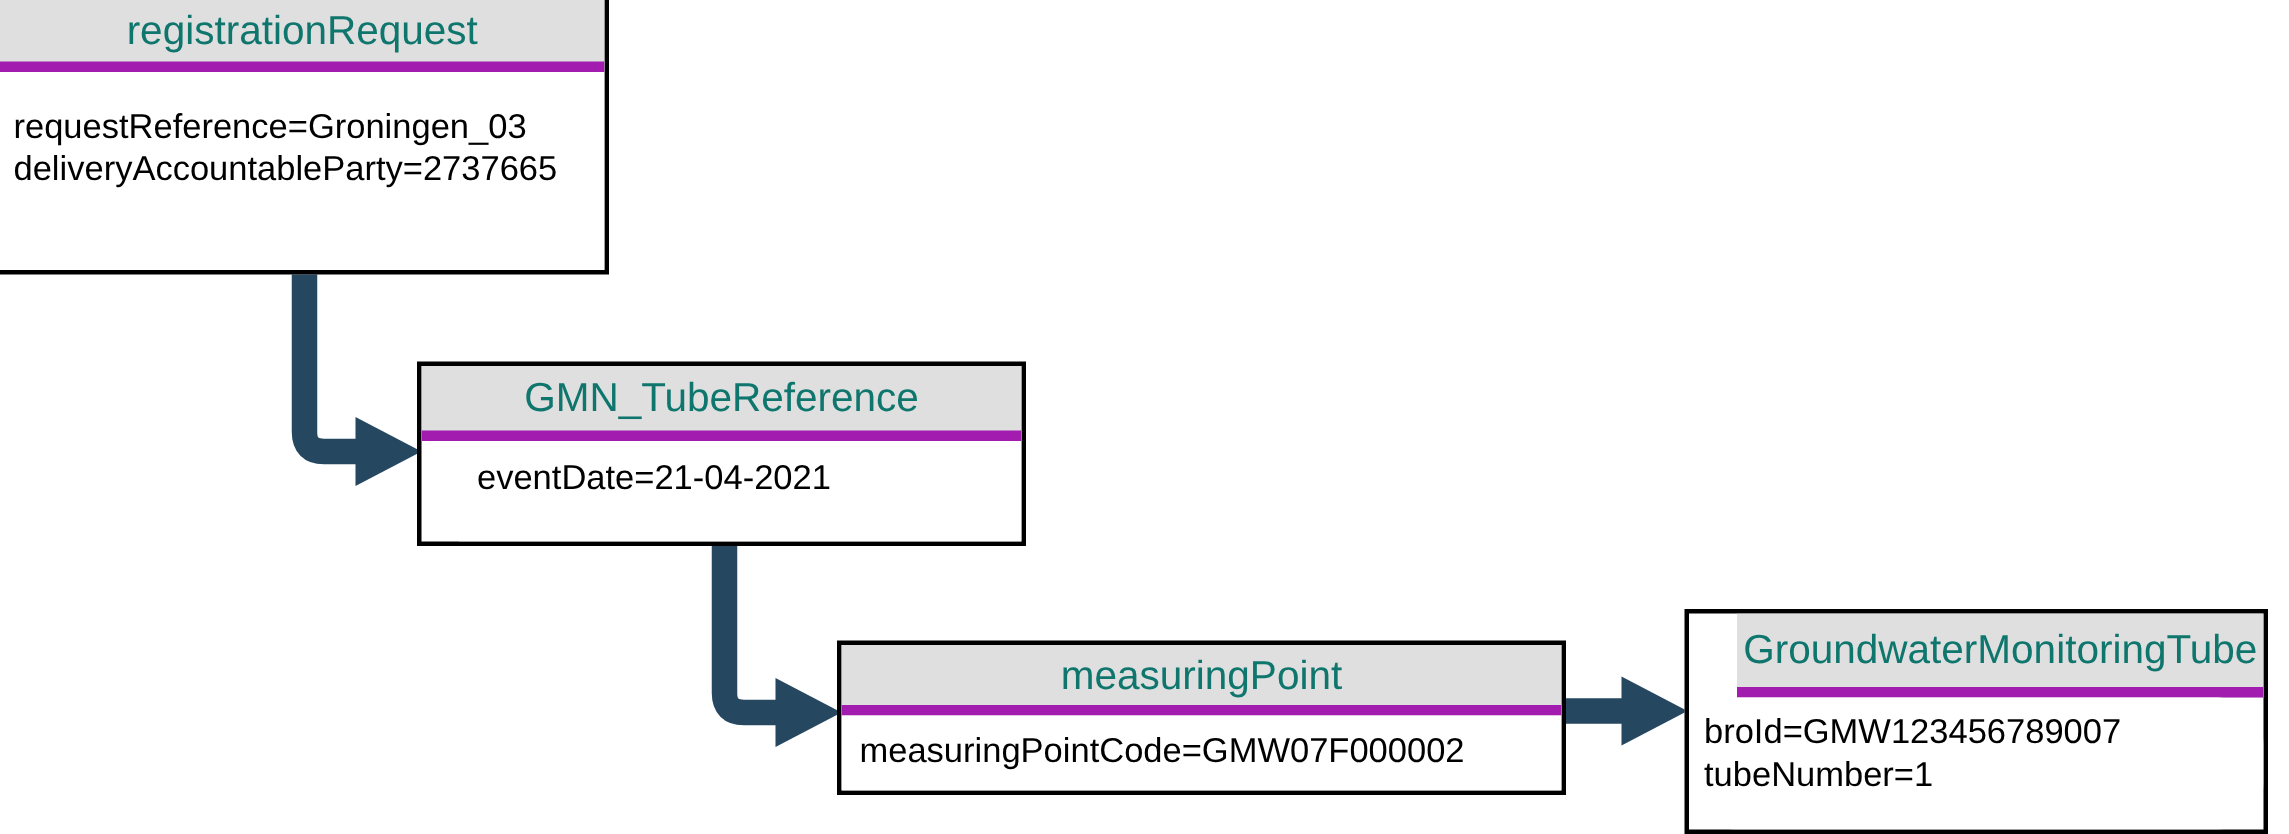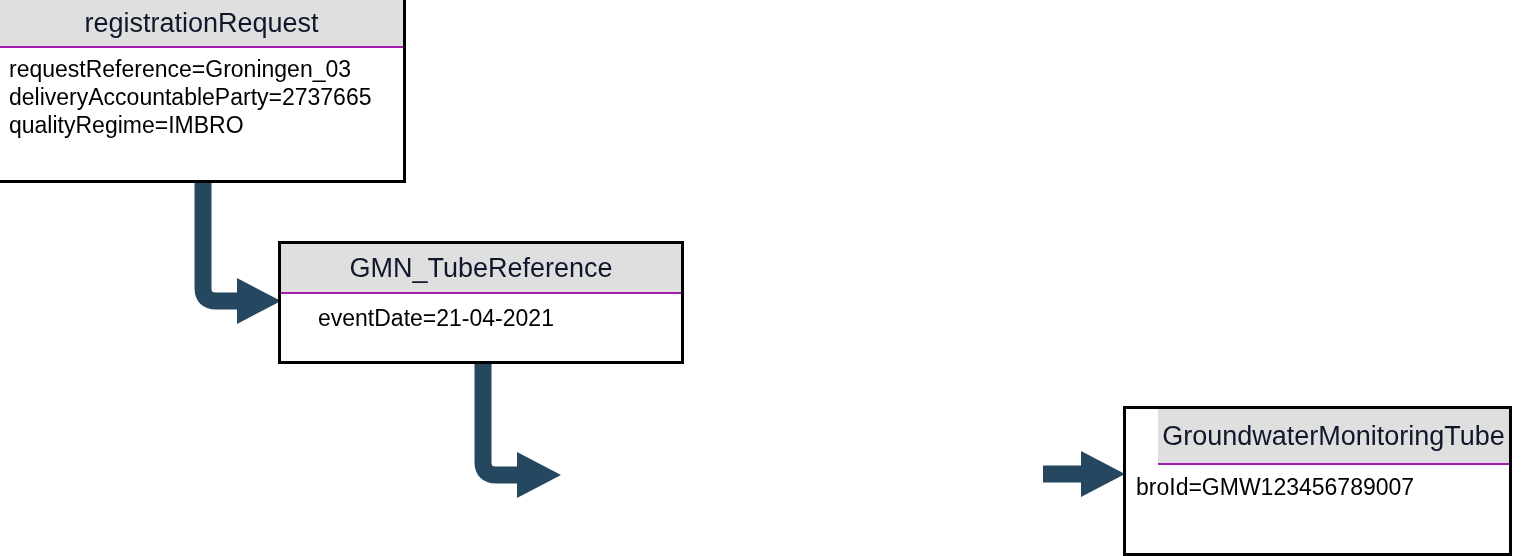--- a/index.html
+++ b/index.html
@@ -39,22 +39,22 @@
     box-sizing: border-box;
     border: 3px solid #000000;
     background: #ffffff;
     display: flex;
     flex-direction: column;
     overflow: hidden;
   }
   .obj-header {
     box-sizing: border-box;
     background: #dfdfdf;
-    border-bottom: 2px solid #a21caf;
-    color: #0f172a;
+    border-bottom: 7px solid #a21caf;
+    color: #0f766e;
     text-align: left;
     white-space: nowrap;
     overflow: hidden;
     display: flex;
     align-items: center;
     justify-content: center;
   }
   .obj-body {
     box-sizing: border-box;
     flex: 1 1 auto;
@@ -67,21 +67,21 @@
     white-space: nowrap;
     overflow: hidden;
     text-overflow: clip;
   }
 
   
   #box-registration-request {
     left: -3px;  top: -3px;  width: 409px; height: 186px;
   }
   #box-registration-request .obj-header { height: 48px; font-size: 27px; }
-  #box-registration-request .obj-body   { padding-top: 7px; }
+  #box-registration-request .obj-body   { padding-top: 22px; }
   #box-registration-request .attr-line  { font-size: 23px; line-height: 28px; }
 
   #box-gmn-tube-reference {
     left: 278px; top: 241px; width: 406px; height: 123px;
   }
   #box-gmn-tube-reference .obj-header { height: 50px; font-size: 27px; }
   #box-gmn-tube-reference .obj-body   { padding-top: 10px; padding-left: 12px; margin-left: 25px; }
   #box-gmn-tube-reference .attr-line  { font-size: 23px; line-height: 28px; }
 
   #box-measuring-point {
@@ -119,32 +119,38 @@
       <path d="M 1043 474 L 1086 474" fill="none" stroke="#254760" stroke-width="17" stroke-linecap="butt"></path>
       <polygon points="1081,451 1125,474 1081,497" fill="#254760"></polygon>
     </g>
   </svg>
 
   <div class="obj-box" id="box-registration-request">
     <div class="obj-header">registrationRequest</div>
     <div class="obj-body">
       <div class="attr-line">requestReference=Groningen_03</div>
       <div class="attr-line">deliveryAccountableParty=2737665</div>
-      <div class="attr-line">qualityRegime=IMBRO</div>
     </div>
   </div>
 
   <div class="obj-box" id="box-gmn-tube-reference">
     <div class="obj-header">GMN_TubeReference</div>
     <div class="obj-body">
       <div class="attr-line">eventDate=21-04-2021</div>
     </div>
   </div>
 
+  <div class="obj-box" id="box-measuring-point">
+    <div class="obj-header">measuringPoint</div>
+    <div class="obj-body">
+      <div class="attr-line">measuringPointCode=GMW07F000002</div>
+    </div>
+  </div>
 
   <div class="obj-box" id="box-groundwater-monitoring-tube">
     <div class="obj-header">GroundwaterMonitoringTube</div>
     <div class="obj-body">
       <div class="attr-line">broId=GMW123456789007</div>
+      <div class="attr-line">tubeNumber=1</div>
     </div>
   </div>
 
 </div>
 
 </body></html>

